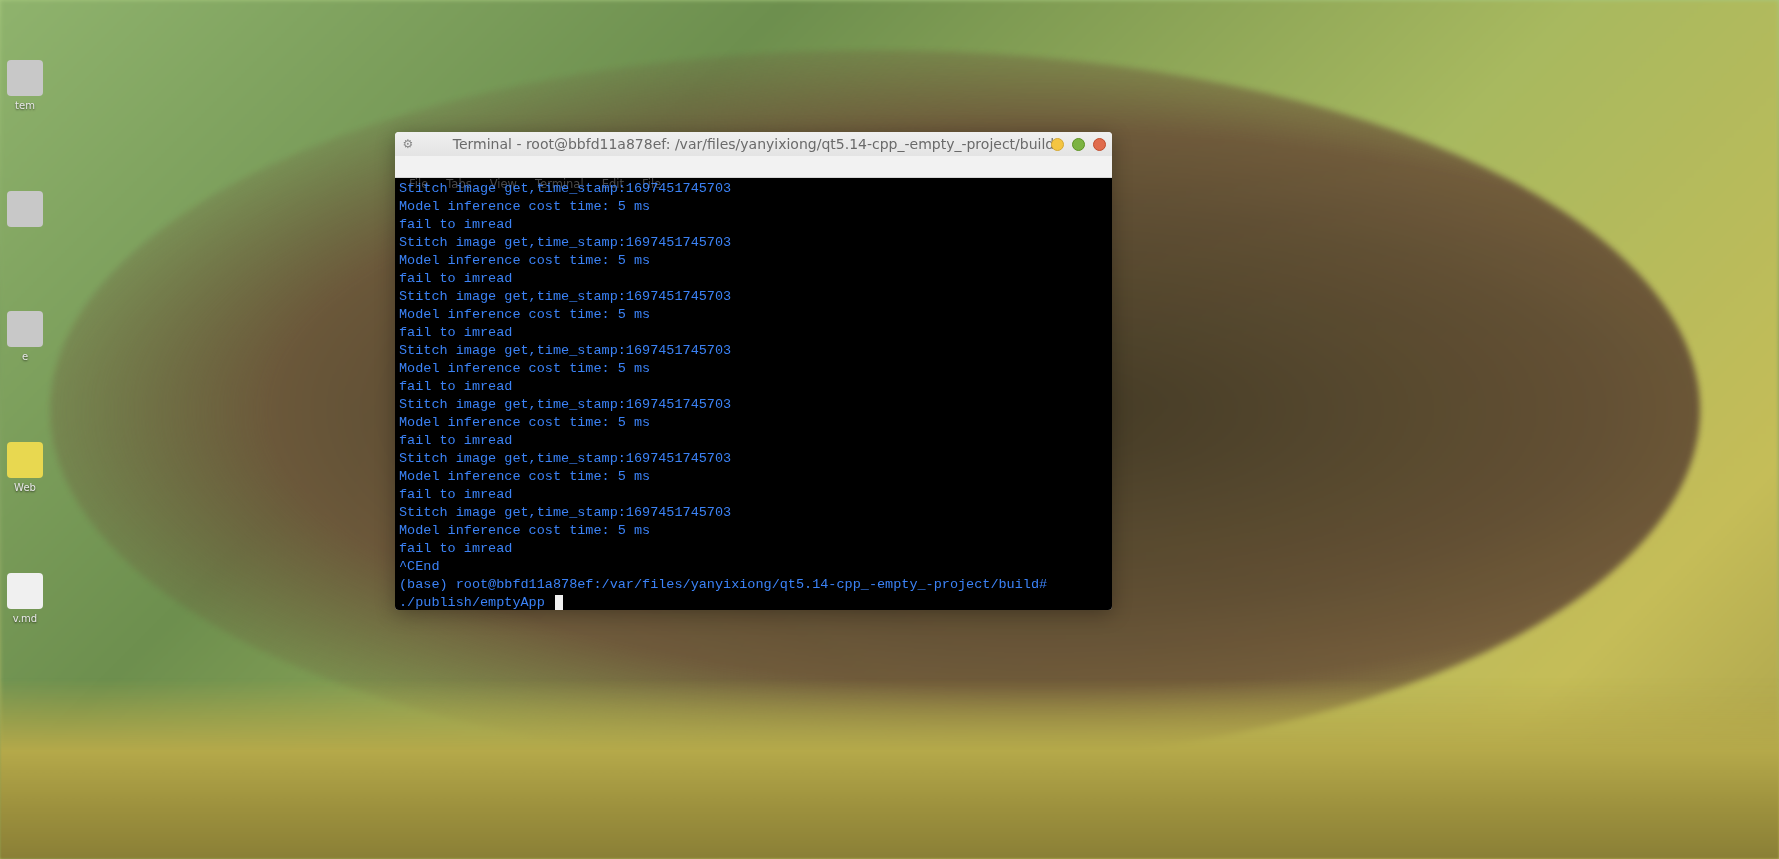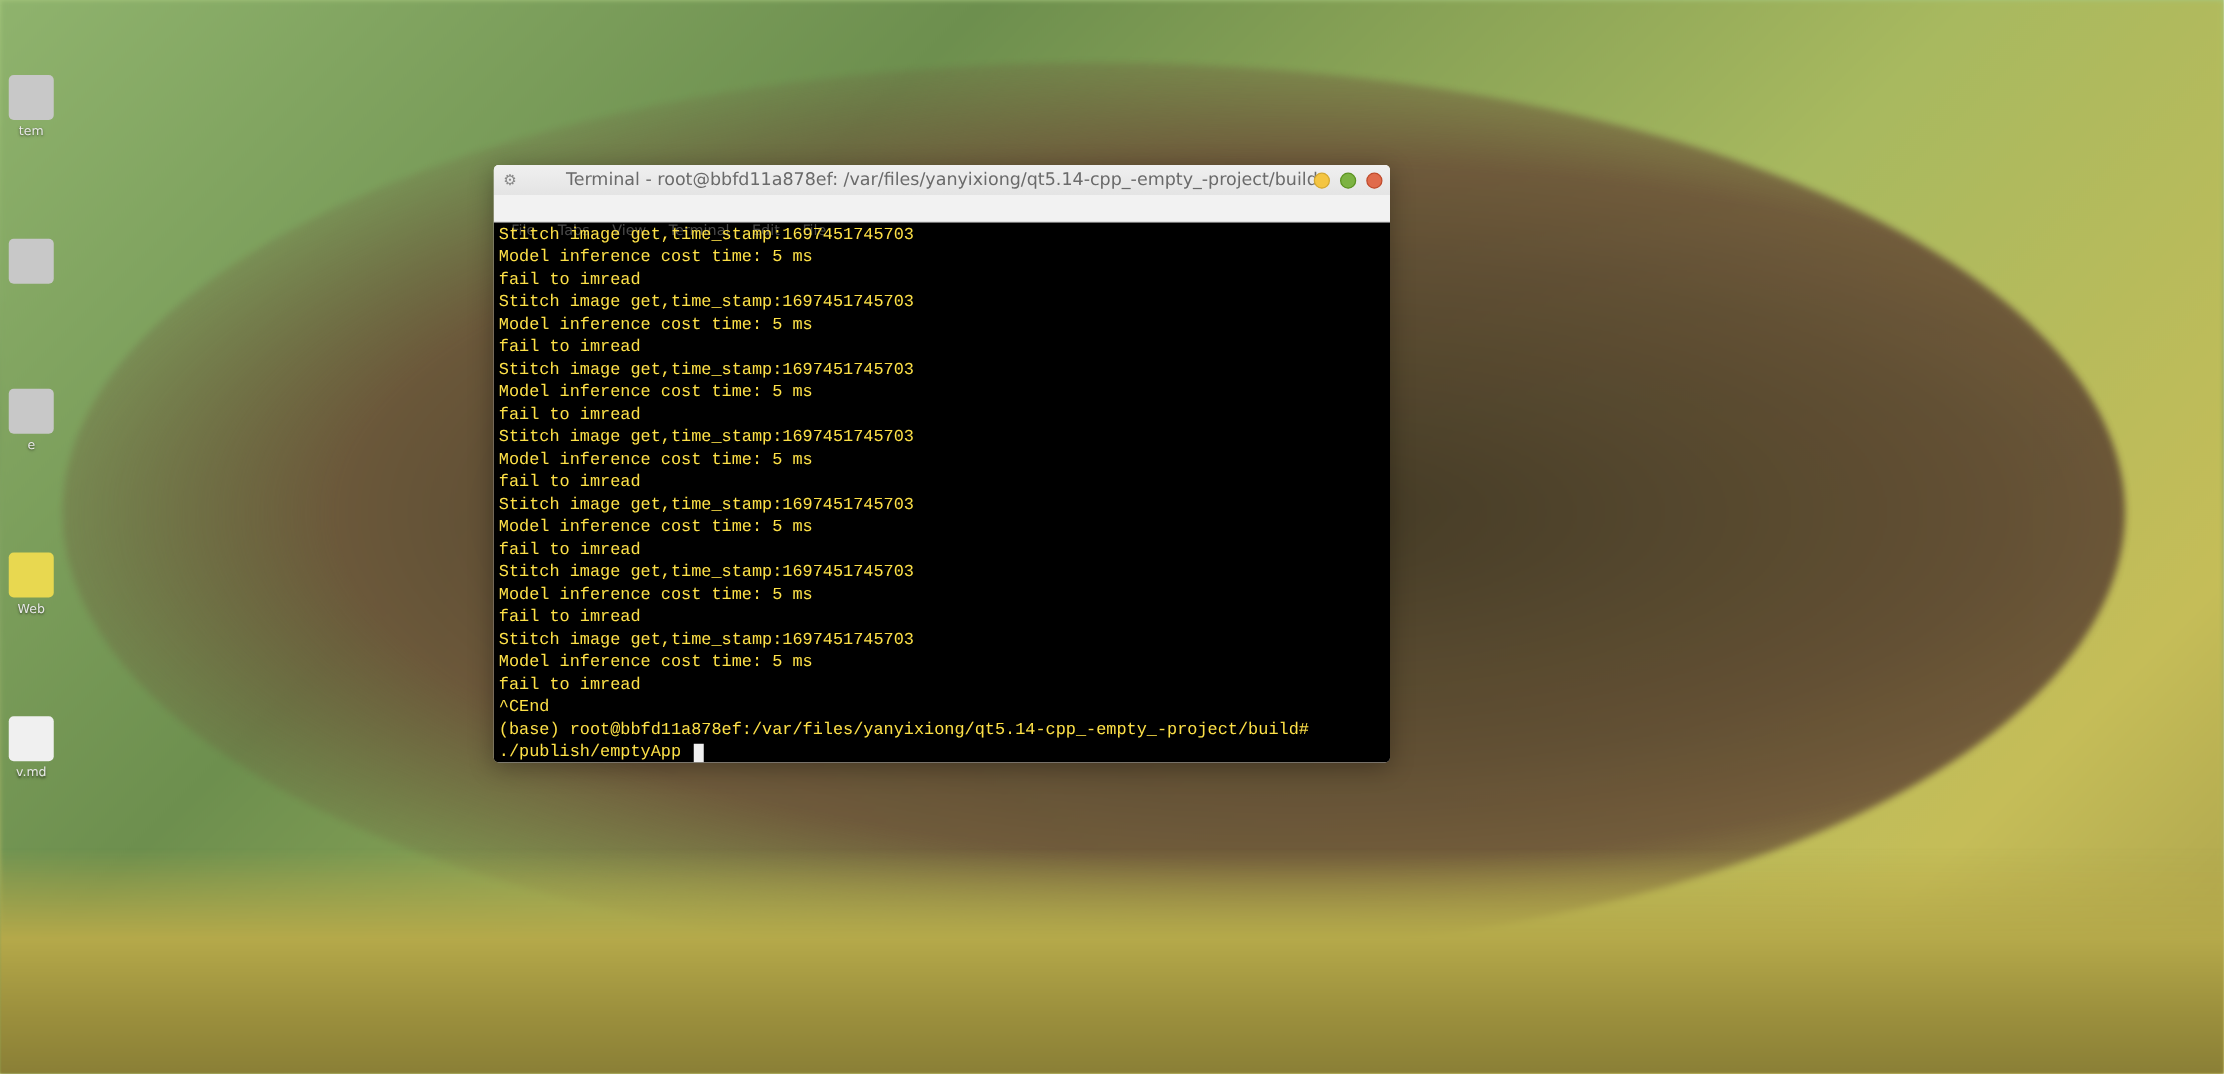--- a/index.html
+++ b/index.html
@@ -132,21 +132,21 @@
     }
     .menubar .menu-item {
       font-size: 11.5px;
       color: #4a4a4a;
       padding: 2px 8px;
       cursor: pointer;
       margin-top: 34px;
     }
     .terminal-body {
       background: #000;
-      color: #fde047;
+      color: #3b82f6;
       font-family: "Liberation Mono", "Consolas", monospace;
       font-size: 13.5px;
       line-height: 18px;
       padding: 2px 4px;
       height: 432px;
       overflow: hidden;
       white-space: pre;
     }
     .cursor-block {
       display: inline-block;

